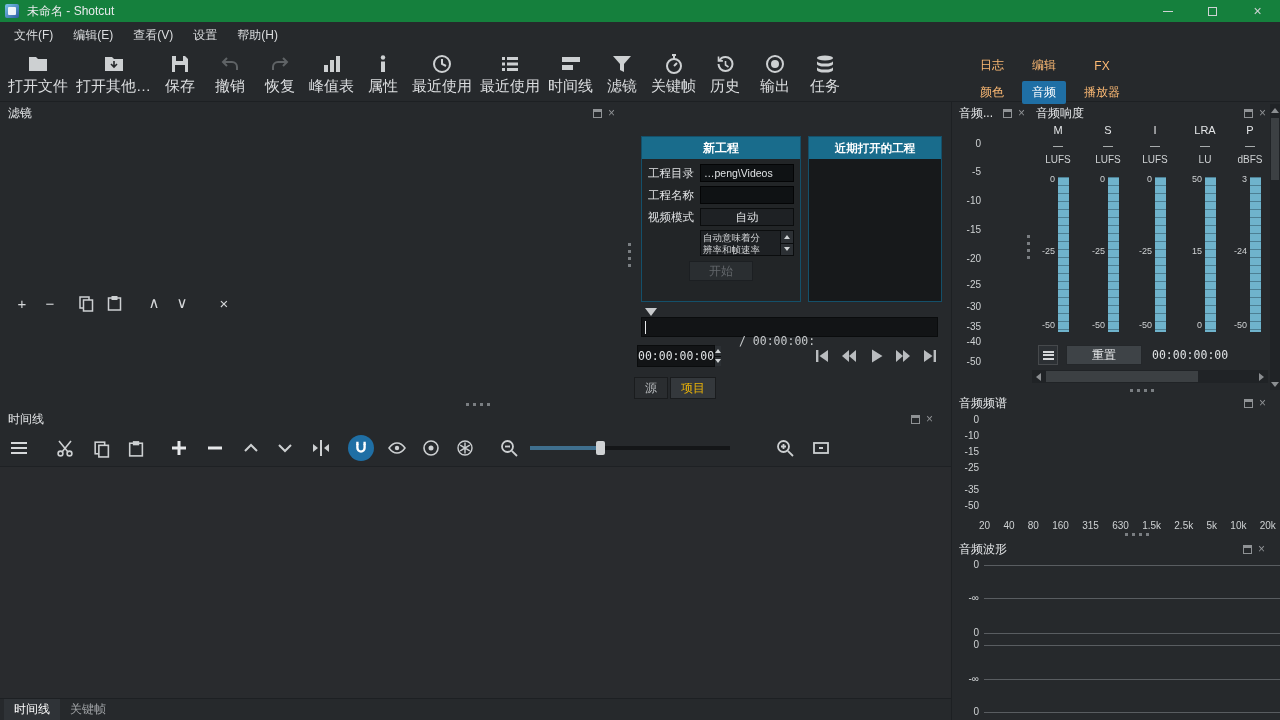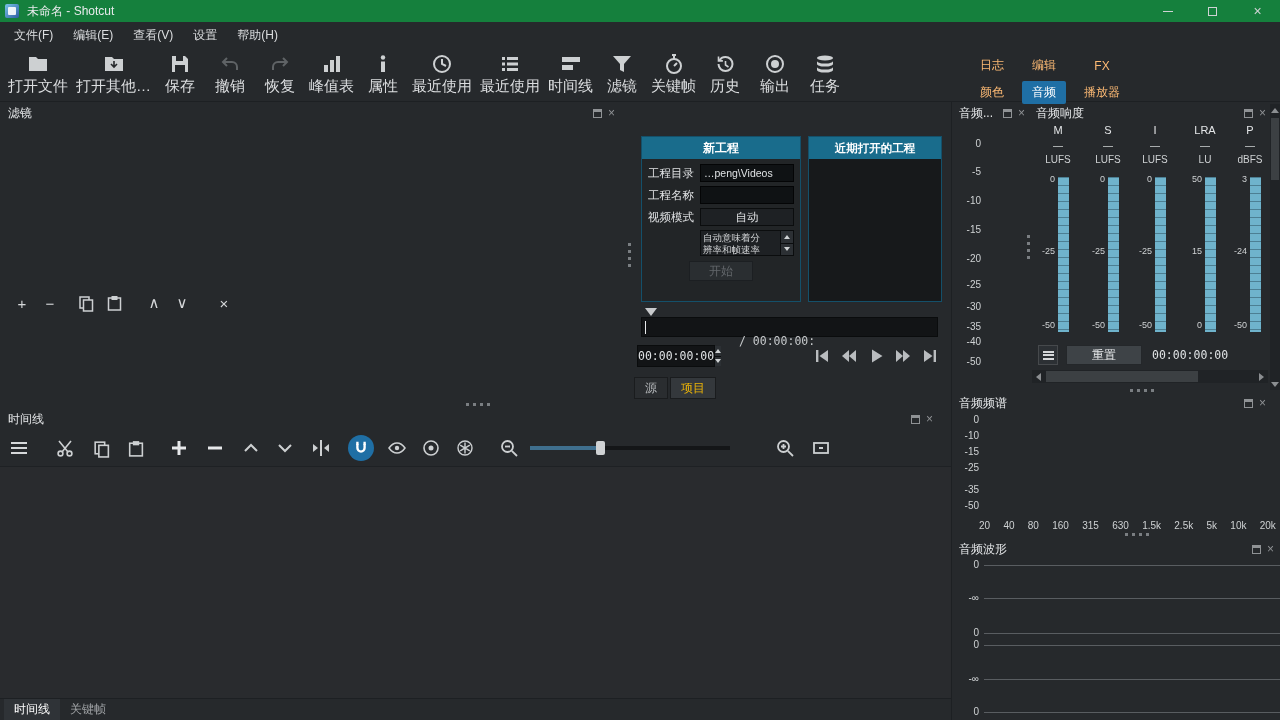--- a/index.html
+++ b/index.html
@@ -118,21 +118,21 @@
 .varrow{position:absolute;left:0;width:10px;height:12px;display:flex;align-items:center;justify-content:center}
 .tri-u{width:0;height:0;border-left:4px solid transparent;border-right:4px solid transparent;border-bottom:5px solid #8b8e91}
 .tri-d{width:0;height:0;border-left:4px solid transparent;border-right:4px solid transparent;border-top:5px solid #8b8e91}
 
 .spec-panel{position:absolute;left:953px;top:290px;width:327px;height:146px}
 .spec-panel .phead{padding:2px 8px 0 6px}
 .spec-db{position:absolute;left:0;width:26px;text-align:right;font-size:10px;color:#cfd2d4}
 .spec-freqs{position:absolute;left:26px;right:4px;bottom:7px;display:flex;justify-content:space-between;font-size:10px;color:#cfd2d4}
 
 .wave-panel{position:absolute;left:953px;top:436px;width:327px;height:182px}
-.wave-panel .phead{padding:2px 0 0 6px}
+.wave-panel .phead{padding:2px 9px 0 6px}
 .wave-row-label{position:absolute;left:0;width:26px;text-align:right;font-size:10px;color:#cfd2d4}
 .wave-line{position:absolute;left:31px;right:0;height:1px;background:#595d61}
 </style>
 </head>
 <body>
 
 <div class="titlebar">
   <span class="appicon"></span>
   <span class="title">未命名 - Shotcut</span>
   <div class="winbtns">

